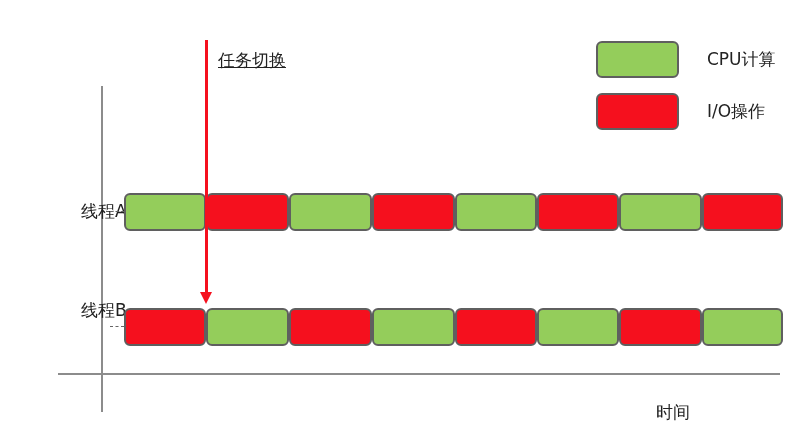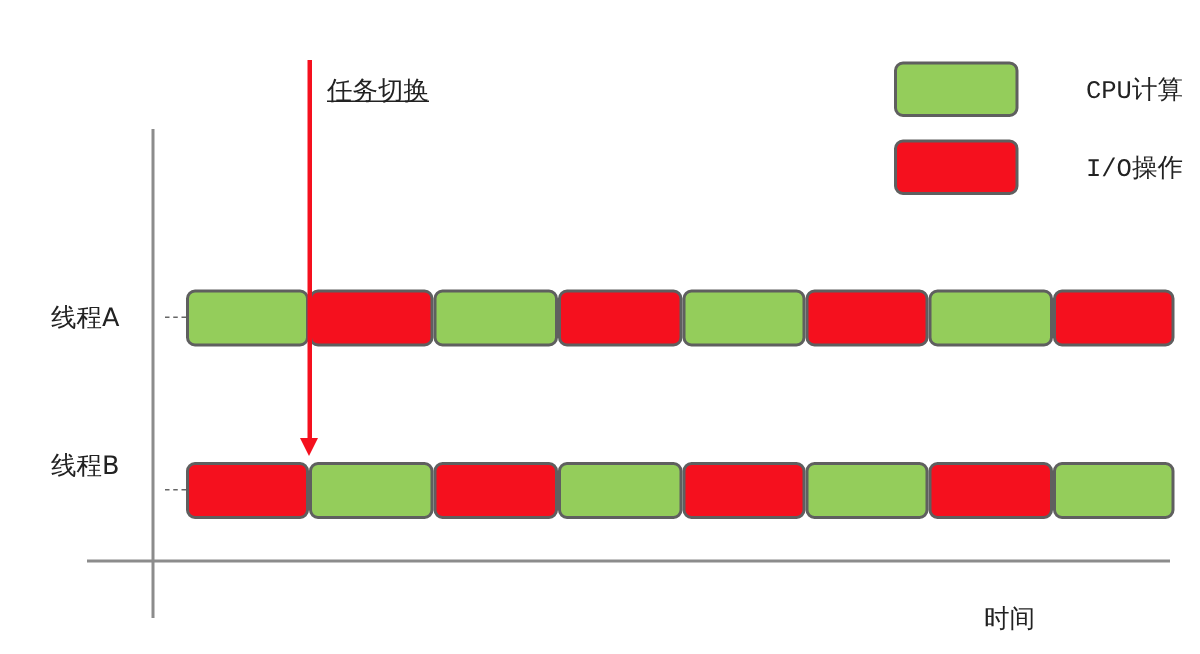--- a/index.html
+++ b/index.html
@@ -6,26 +6,26 @@
     body { width: 800px; height: 436px; position: relative; overflow: hidden;
            font-family: "DejaVu Sans", "Liberation Sans", sans-serif; color: #222; }
     .abs { position: absolute; }
     .axis-v { left: 101px; top: 86px; width: 2px; height: 326px; background: #8c8c8c; }
     .axis-h { left: 58px; top: 373px; width: 722px; height: 2px; background: #8c8c8c; }
     .switch-line { left: 205px; top: 40px; width: 3px; height: 256px; background: #f5101e; }
     .switch-head { left: 200px; top: 292px; width: 0; height: 0;
                    border-left: 6.5px solid transparent; border-right: 6.5px solid transparent;
                    border-top: 12px solid #f5101e; }
     .switch-label { left: 218px; top: 49px; font-size: 17px; white-space: nowrap; text-decoration: underline; }
-    .row-label { font-size: 17px; white-space: nowrap; }
+    .row-label { font-size: 17px; white-space: nowrap; margin-left: 47px; }
     .dash { height: 0; border-top: 1px dashed #666; width: 14px; }
     .block { box-sizing: border-box; border: 2px solid #5f5f5f; border-radius: 6px; }
     .legend-swatch { left: 596px; width: 83px; height: 37px; box-sizing: border-box;
                      border: 2px solid #5f5f5f; border-radius: 6px; }
-    .legend-label { left: 724px; font-size: 17px; white-space: nowrap; font-family: Liberation Mono, monospace; }
+    .legend-label { left: 707px; font-size: 17px; white-space: nowrap; }
     .time-label { left: 656px; top: 401px; font-size: 17px; }
   </style>
 </head>
 <body>
 
 <div class="abs axis-v"></div>
 <div class="abs axis-h"></div>
 <div class="abs time-label">时间</div>
 
 <div class="abs switch-line" style="z-index: 5;"></div>

